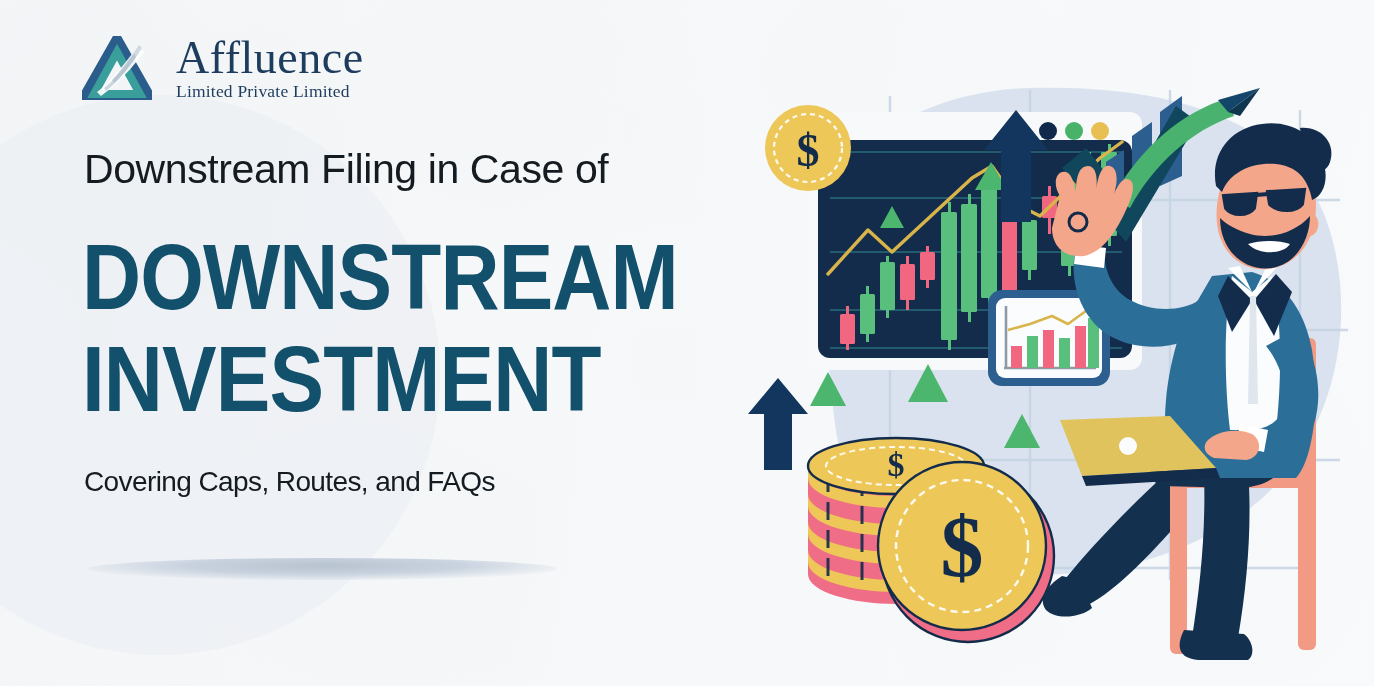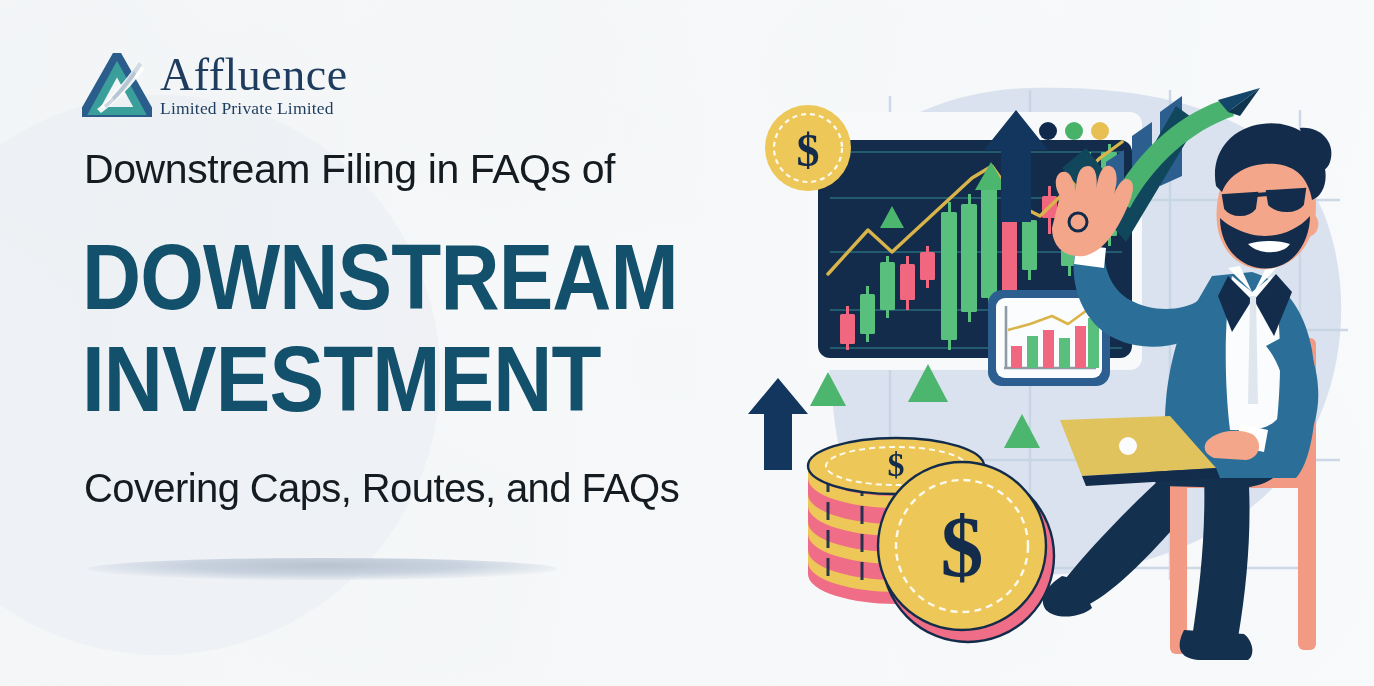--- a/index.html
+++ b/index.html
@@ -25,21 +25,21 @@
     position:absolute;left:-120px;top:95px;width:560px;height:560px;border-radius:50%;
     background:#e9edf2;opacity:.55;
   }
   .ellipse-shadow{
     position:absolute;left:88px;top:558px;width:470px;height:22px;border-radius:50%;
     background:radial-gradient(ellipse at 50% 35%, #aebbc9 0%, #c2cddb 42%, rgba(208,218,229,0) 78%);
     opacity:.85;
   }
 
   
-  .logo{position:absolute;left:82px;top:36px;display:flex;align-items:flex-end;gap:8px;margin-top:17px;}
+  .logo{position:absolute;left:82px;top:36px;display:flex;align-items:flex-end;gap:24px;}
   .logo-mark{width:70px;height:64px;display:block;}
   .logo-words{display:flex;flex-direction:column;line-height:1;}
   .logo-name{
     font-family:"Liberation Serif", serif;
     font-size:46px;color:#1d3c5e;letter-spacing:.5px;line-height:.95;
   }
   .logo-sub{
     font-family:"Liberation Serif", serif;
     font-size:17.5px;color:#1d3c5e;letter-spacing:.2px;margin-top:3px;
   }
@@ -53,21 +53,21 @@
   .mainline{
     position:absolute;left:82px;font-weight:700;color:#12506b;
     font-family:"Liberation Sans Narrow","Liberation Sans",sans-serif;
     transform:scaleX(.88);transform-origin:left center;
     letter-spacing:-1px;line-height:1;white-space:nowrap;
   }
   .mainline.l1{top:231px;font-size:93px;}
   .mainline.l2{top:333px;font-size:93px;}
   .subline{
     position:absolute;left:84px;top:466px;
-    font-size:40px;color:#141b21;letter-spacing:-.6px;font-weight:400;white-space:nowrap;
+    font-size:28px;color:#141b21;letter-spacing:-.6px;font-weight:400;white-space:nowrap;
   }
 
   
   .illu{position:absolute;left:700px;top:0;width:674px;height:686px;}
   .illu svg{display:block;}
 </style>
 </head>
 <body>
 
 <div id="banner">
@@ -98,21 +98,21 @@
       <path d="M15 56 C26 48 38 34 56 10 L62 16 C44 40 30 52 19 60 Z" fill="#ffffff" opacity=".92"></path>
       <path d="M30 44 C38 36 46 24 57 9 L60 12 C50 28 40 40 32 47 Z" fill="#c9d3dd" opacity=".85"></path>
       <path d="M22 52 C30 46 40 34 52 18 L54 21 C43 37 33 48 24 55 Z" fill="#9fb0c2" opacity=".5"></path>
     </svg>
     <div class="logo-words">
       <div class="logo-name">Affluence</div>
       <div class="logo-sub">Limited Private Limited</div>
     </div>
   </div>
 
-  <div class="kicker">Downstream Filing in FAQs of</div>
+  <div class="kicker">Downstream Filing in Case of</div>
   <div class="mainline l1">DOWNSTREAM</div>
   <div class="mainline l2">INVESTMENT</div>
   <div class="subline">Covering Caps, Routes, and FAQs</div>
 
   <div class="illu">
     <svg width="674" height="686" viewBox="0 0 674 686">
 
       <g>
         <path d="M120 300 C96 170 200 92 330 88 C470 84 586 120 624 214
                  C660 306 640 430 560 500 C470 578 320 596 212 548

